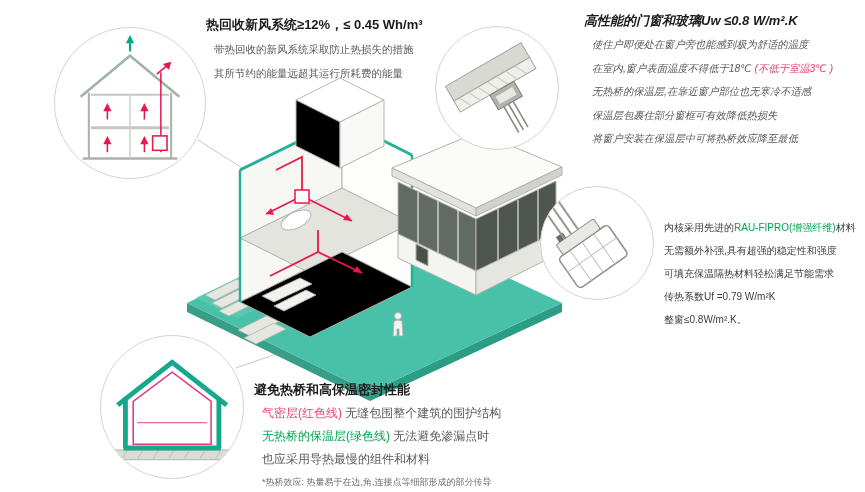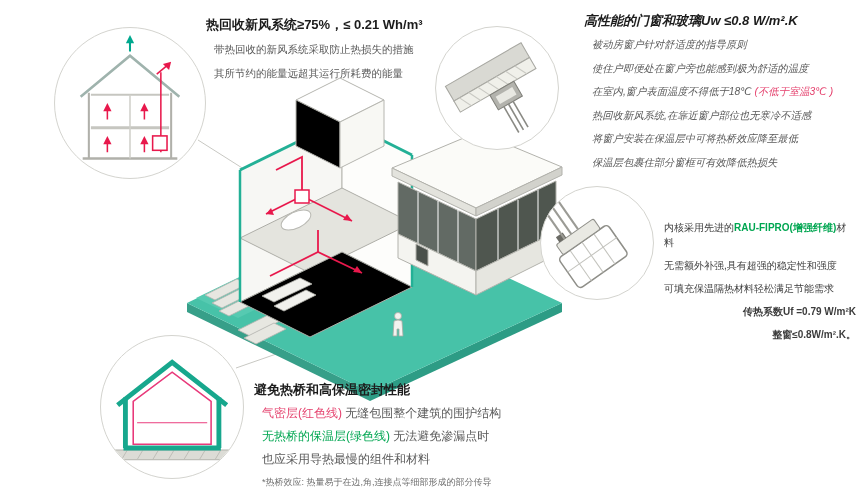--- a/index.html
+++ b/index.html
@@ -24,21 +24,21 @@
   .tb-win{left:584px;top:12px;width:278px;font-style:italic;}
   .tb-win p{line-height:15.5px;font-size:10.3px;}
   .tb-mat{left:656px;top:212px;width:208px;}
   .tb-mat p{font-size:10px;line-height:15px;color:#3c3c3c;}
   .tb-thermal{left:254px;top:381px;width:420px;}
   .tb-thermal p{font-size:12px;line-height:15px;}
   .gap{margin-top:8px !important;}
   .fn{font-size:9px !important;color:#6e6e6e !important;margin-top:8px !important;}
   .red{color:#e5426e;}
   .g{color:#00a651;}
-  .b{font-weight:bold;text-align:right;}
+  .b{font-weight:normal;}
 </style>
 </head>
 <body>
 
 <div class="canvas">
 
   <svg class="scene" width="865" height="492" viewBox="0 0 865 492">
 
     <g stroke="#c8c8c3" stroke-width="1" fill="none">
       <line x1="198" y1="140" x2="258" y2="178"></line>
@@ -218,33 +218,32 @@
       <polyline points="14,68 70,24 126,68" stroke="#17a78d" stroke-width="5" fill="none"></polyline>
       <line x1="22" y1="60" x2="22" y2="112" stroke="#17a78d" stroke-width="5"></line>
       <line x1="118" y1="60" x2="118" y2="112" stroke="#17a78d" stroke-width="5"></line>
       <line x1="20" y1="112" x2="120" y2="112" stroke="#17a78d" stroke-width="5"></line>
       <polygon points="30,108 30,64 70,34 110,64 110,108" fill="none" stroke="#e8397a" stroke-width="1.6"></polygon>
       <line x1="34" y1="86" x2="106" y2="86" stroke="#e8397a" stroke-width="1"></line>
     </svg>
   </div>
 
   <div class="tb tb-vent">
-    <h3>热回收新风系统≥75%，≤ 0.21 Wh/m³</h3>
+    <h3>热回收新风系统≥12%，≤ 0.45 Wh/m³</h3>
     <p>带热回收的新风系统采取防止热损失的措施</p>
     <p>其所节约的能量远超其运行所耗费的能量</p>
   </div>
 
   <div class="tb tb-win">
     <h3>高性能的门窗和玻璃Uw ≤0.8 W/m².K</h3>
-    <p>被动房窗户针对舒适度的指导原则</p>
     <p>使住户即便处在窗户旁也能感到极为舒适的温度</p>
     <p><span>在室内,窗户表面温度不得低于18℃ </span><span class="red">(不低于室温3℃ )</span></p>
-    <p>热回收新风系统,在靠近窗户部位也无寒冷不适感</p>
+    <p>无热桥的保温层,在靠近窗户部位也无寒冷不适感</p>
+    <p>保温层包裹住部分窗框可有效降低热损失</p>
     <p>将窗户安装在保温层中可将热桥效应降至最低</p>
-    <p>保温层包裹住部分窗框可有效降低热损失</p>
   </div>
 
   <div class="tb tb-mat">
     <p><span>内核采用先进的</span><span class="g b">RAU-FIPRO(增强纤维)</span><span>材料</span></p>
     <p>无需额外补强,具有超强的稳定性和强度</p>
     <p>可填充保温隔热材料轻松满足节能需求</p>
     <p class="g b">传热系数Uf =0.79 W/m²K</p>
     <p class="g b">整窗≤0.8W/m².K。</p>
   </div>
 

